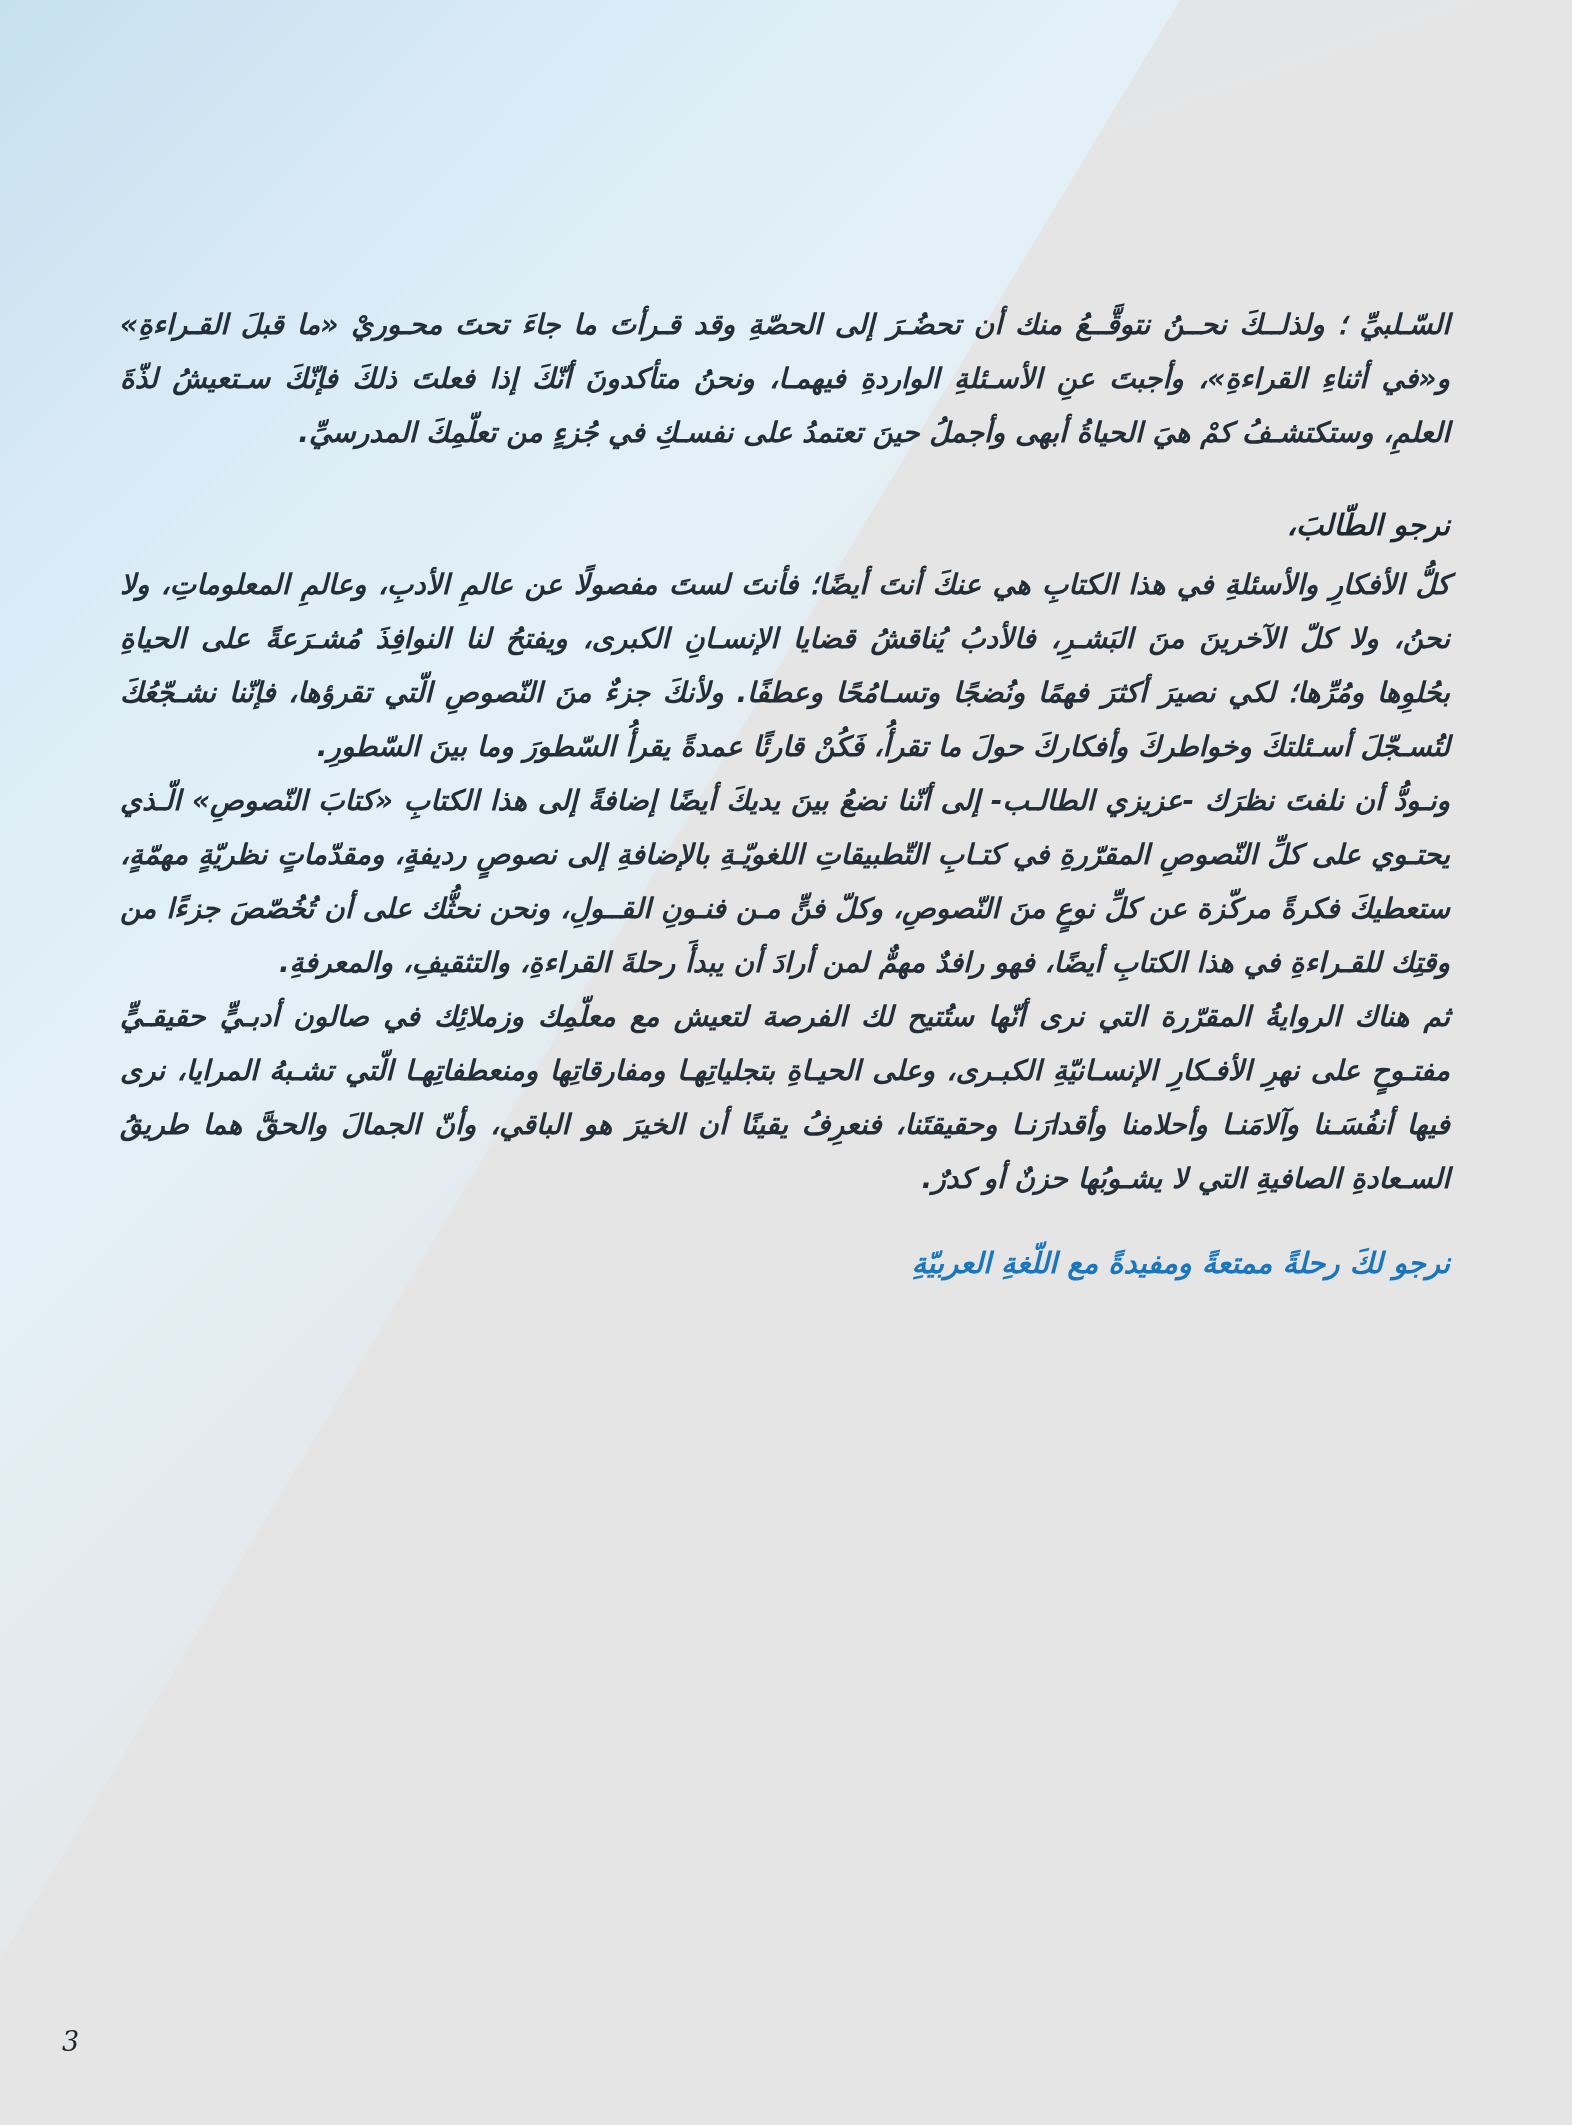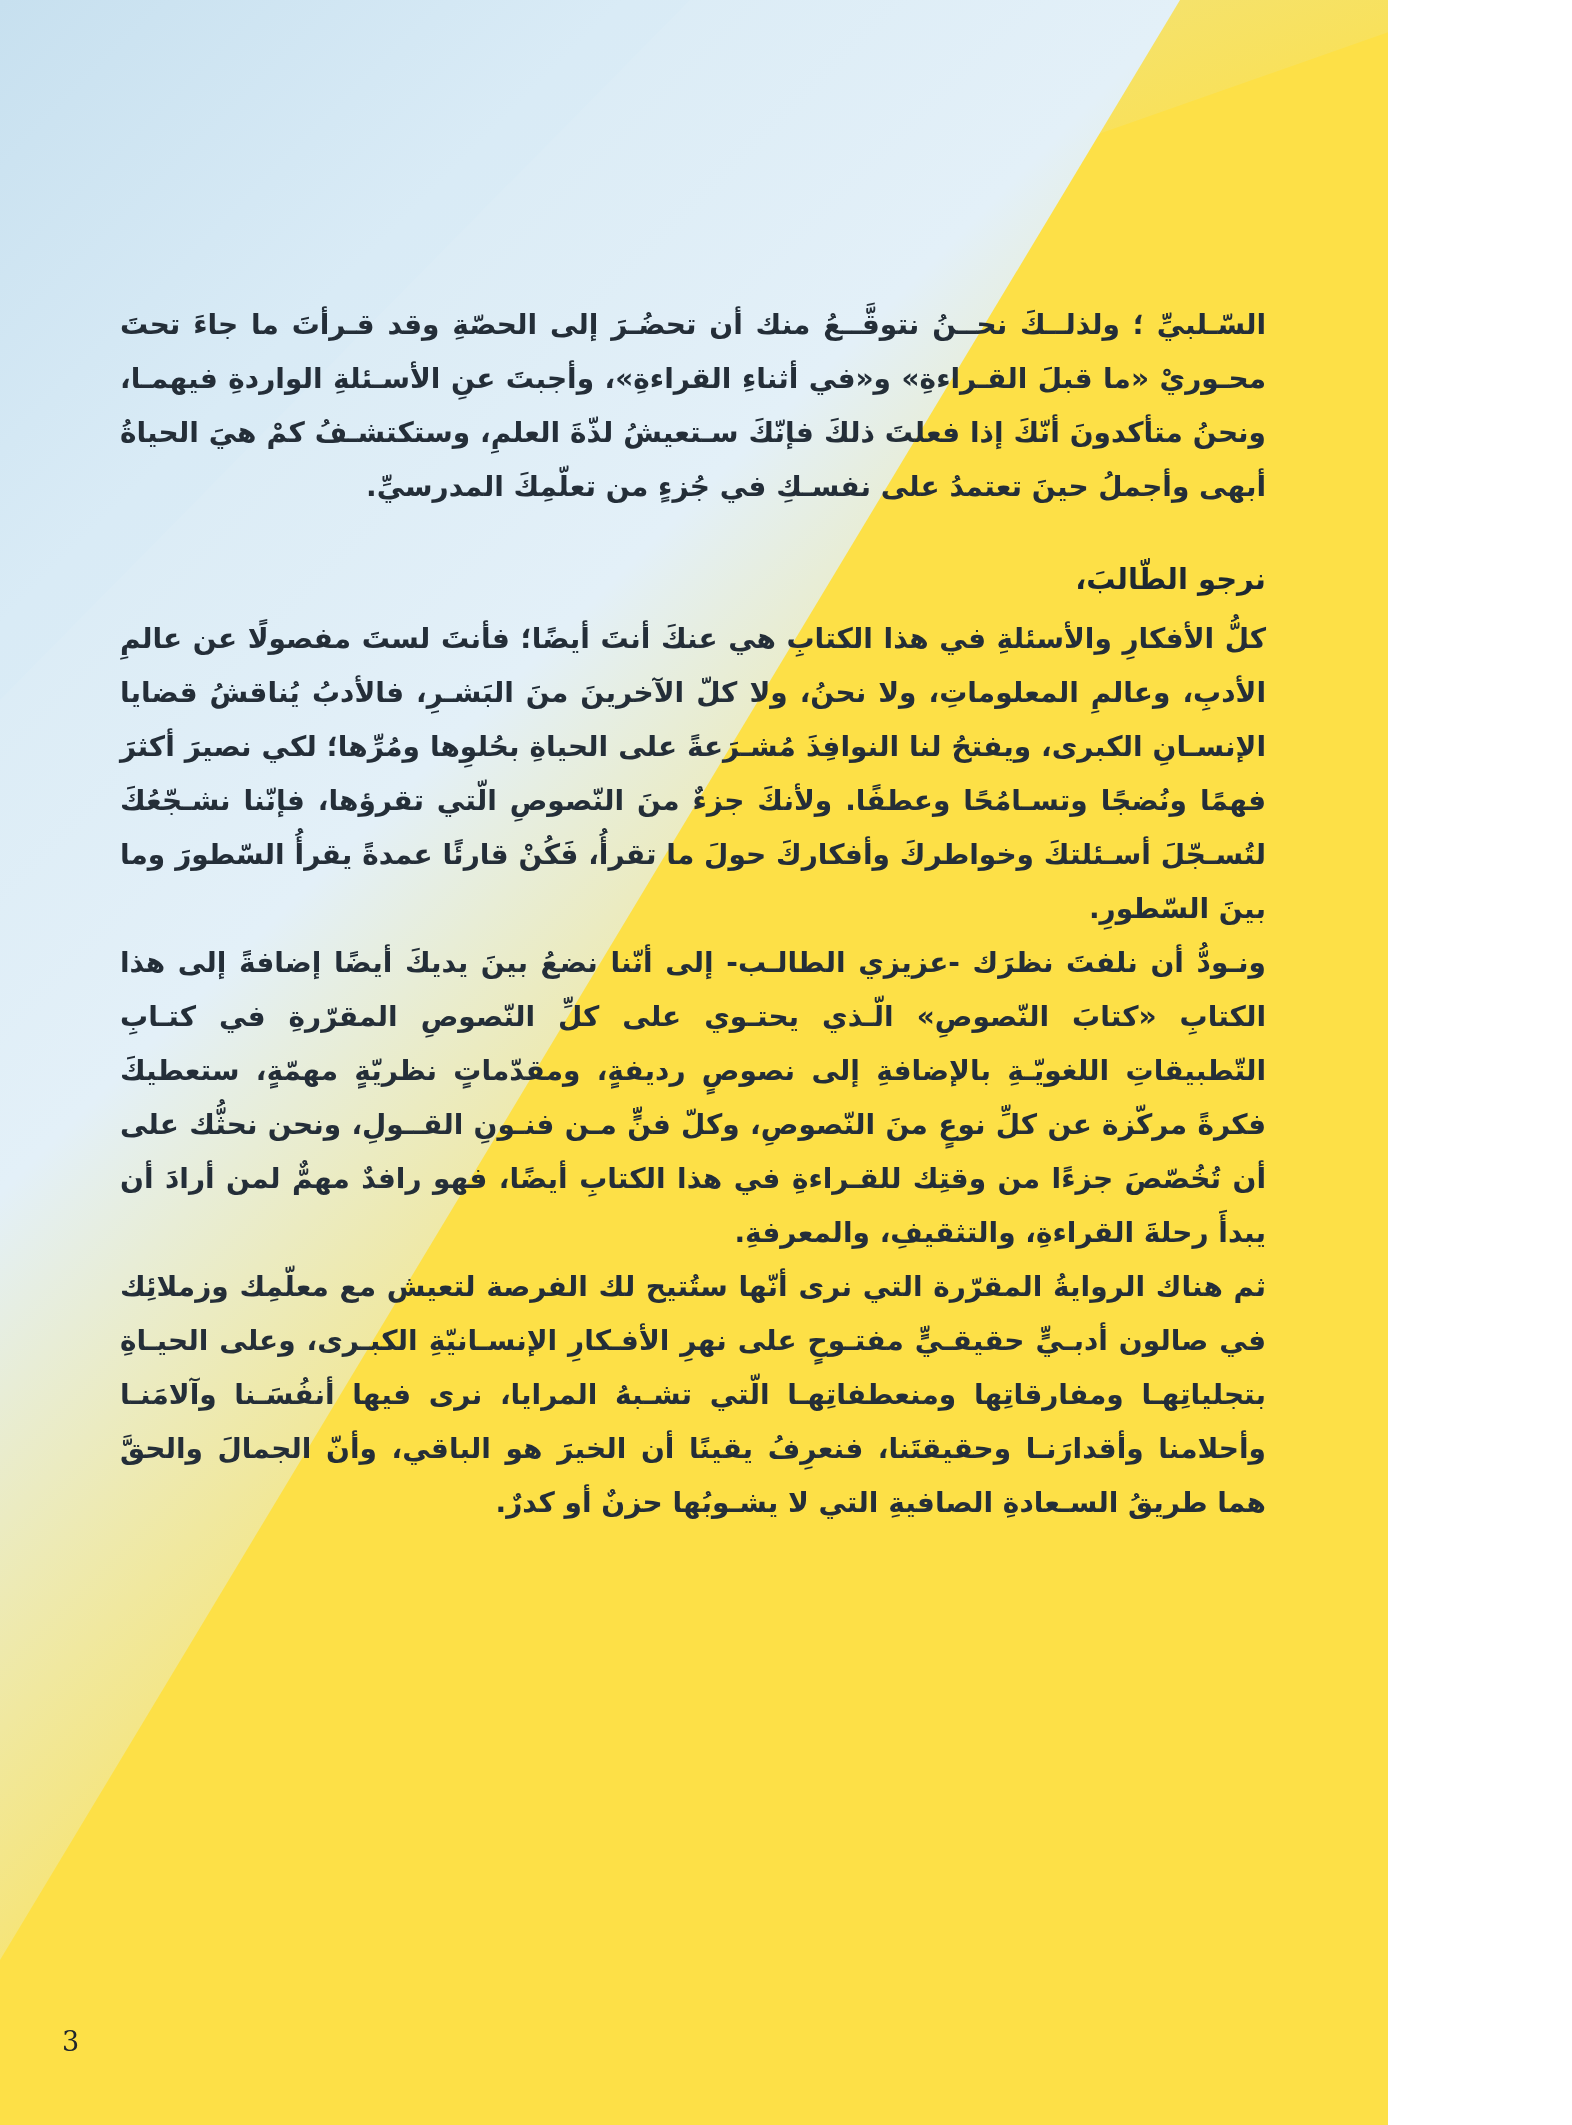--- a/index.html
+++ b/index.html
@@ -2,25 +2,26 @@
 <html lang="ar"><head>
 <meta charset="utf-8">
 <style>
   html, body {
     margin: 0;
     padding: 0;
     background: #ffffff;
   }
   .page {
     position: relative;
-    width: 1388px;
+    width: 1572px;
     height: 2125px;
-    background: #fde047;
+    background: #e5e5e5;
     overflow: hidden;
     font-family: "DejaVu Sans", sans-serif;
+    font-style: italic;
   }
   
   .bg {
     position: absolute;
     top: 0;
     left: 0;
     pointer-events: none;
   }
   .bg1 {
     width: 1180px;
@@ -91,17 +92,18 @@
     <p class="para">السّـلبيِّ ؛ ولذلــكَ نحــنُ نتوقَّــعُ منك أن تحضُـرَ إلى الحصّةِ وقد قـرأتَ ما جاءَ تحتَ محـوريْ «ما قبلَ القـراءةِ» و«في أثناءِ القراءةِ»، وأجبتَ عنِ الأسـئلةِ الواردةِ فيهمـا، ونحنُ متأكدونَ أنّكَ إذا فعلتَ ذلكَ فإنّكَ سـتعيشُ لذّةَ العلمِ، وستكتشـفُ كمْ هيَ الحياةُ أبهى وأجملُ حينَ تعتمدُ على نفسـكِ في جُزءٍ من تعلّمِكَ المدرسيِّ.</p>
 
     <h2 class="heading">نرجو الطّالبَ،</h2>
 
     <p class="para">كلُّ الأفكارِ والأسئلةِ في هذا الكتابِ هي عنكَ أنتَ أيضًا؛ فأنتَ لستَ مفصولًا عن عالمِ الأدبِ، وعالمِ المعلوماتِ، ولا نحنُ، ولا كلّ الآخرينَ منَ البَشـرِ، فالأدبُ يُناقشُ قضايا الإنسـانِ الكبرى، ويفتحُ لنا النوافِذَ مُشـرَعةً على الحياةِ بحُلوِها ومُرِّها؛ لكي نصيرَ أكثرَ فهمًا ونُضجًا وتسـامُحًا وعطفًا. ولأنكَ جزءٌ منَ النّصوصِ الّتي تقرؤها، فإنّنا نشـجّعُكَ لتُسـجّلَ أسـئلتكَ وخواطركَ وأفكاركَ حولَ ما تقرأُ، فَكُنْ قارئًا عمدةً يقرأُ السّطورَ وما بينَ السّطورِ.</p>
 
     <p class="para">ونـودُّ أن نلفتَ نظرَك -عزيزي الطالـب- إلى أنّنا نضعُ بينَ يديكَ أيضًا إضافةً إلى هذا الكتابِ «كتابَ النّصوصِ» الّـذي يحتـوي على كلِّ النّصوصِ المقرّرةِ في كتـابِ التّطبيقاتِ اللغويّـةِ بالإضافةِ إلى نصوصٍ رديفةٍ، ومقدّماتٍ نظريّةٍ مهمّةٍ، ستعطيكَ فكرةً مركّزة عن كلِّ نوعٍ منَ النّصوصِ، وكلّ فنٍّ مـن فنـونِ القــولِ، ونحن نحثُّك على أن تُخُصّصَ جزءًا من وقتِك للقـراءةِ في هذا الكتابِ أيضًا، فهو رافدٌ مهمٌّ لمن أرادَ أن يبدأَ رحلةَ القراءةِ، والتثقيفِ، والمعرفةِ.</p>
 
     <p class="para">ثم هناك الروايةُ المقرّرة التي نرى أنّها ستُتيح لك الفرصة لتعيش مع معلّمِك وزملائِك في صالون أدبـيٍّ حقيقـيٍّ مفتـوحٍ على نهرِ الأفـكارِ الإنسـانيّةِ الكبـرى، وعلى الحيـاةِ بتجلياتِهـا ومفارقاتِها ومنعطفاتِهـا الّتي تشـبهُ المرايا، نرى فيها أنفُسَـنا وآلامَنـا وأحلامنا وأقدارَنـا وحقيقتَنا، فنعرِفُ يقينًا أن الخيرَ هو الباقي، وأنّ الجمالَ والحقَّ هما طريقُ السـعادةِ الصافيةِ التي لا يشـوبُها حزنٌ أو كدرٌ.</p>
 
+    <p class="closing">نرجو لكَ رحلةً ممتعةً ومفيدةً مع اللّغةِ العربيّةِ</p>
   </div>
 
   <div class="page-number">3</div>
 
 </div>
 
 </body></html>

